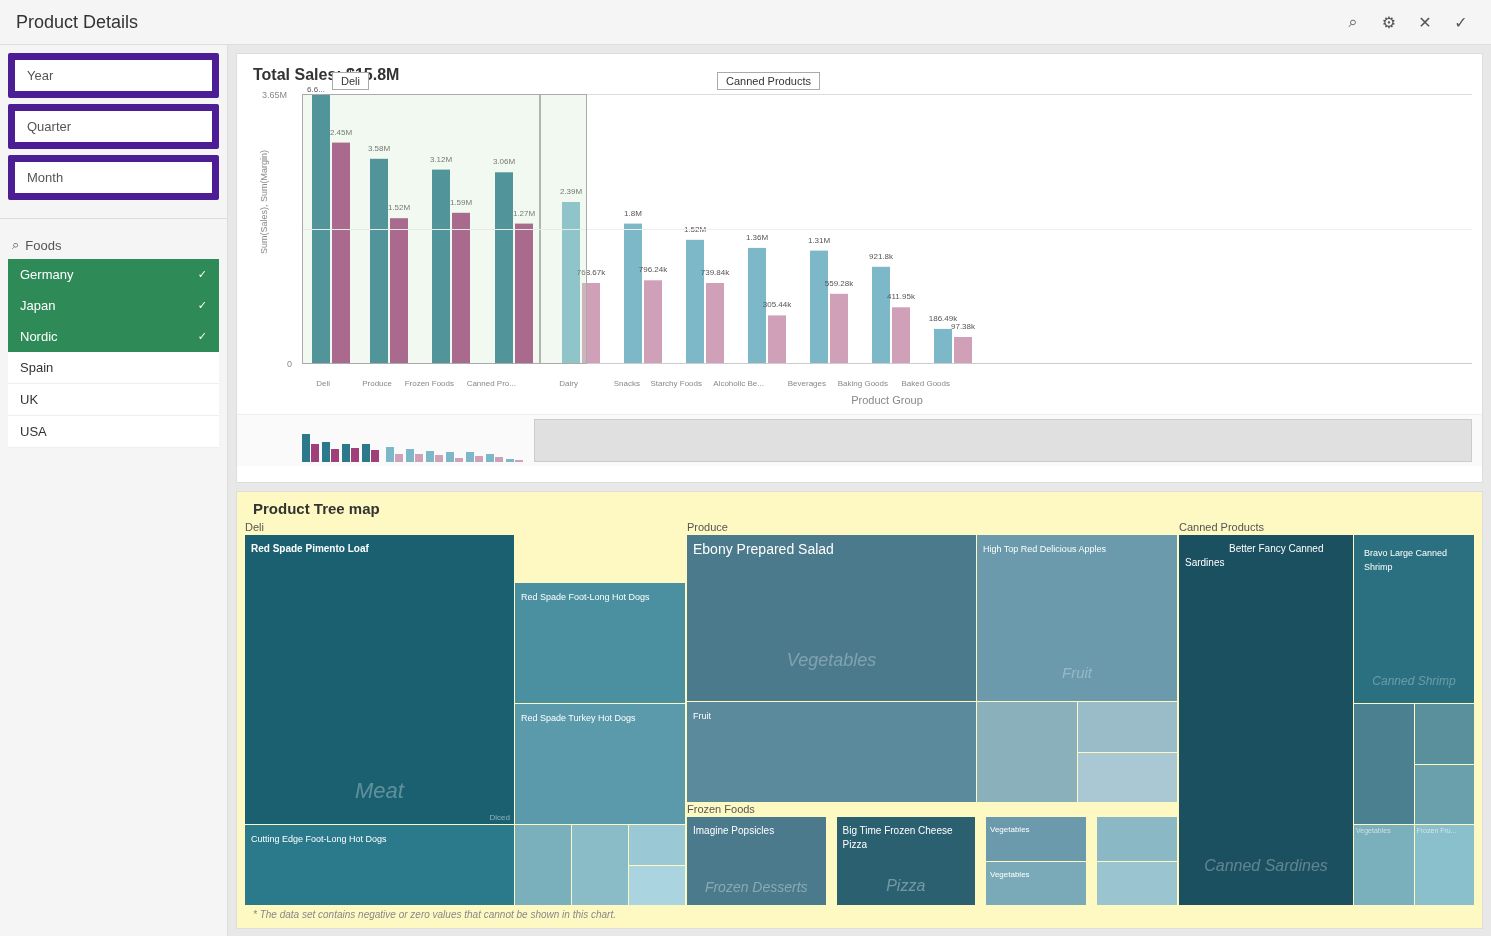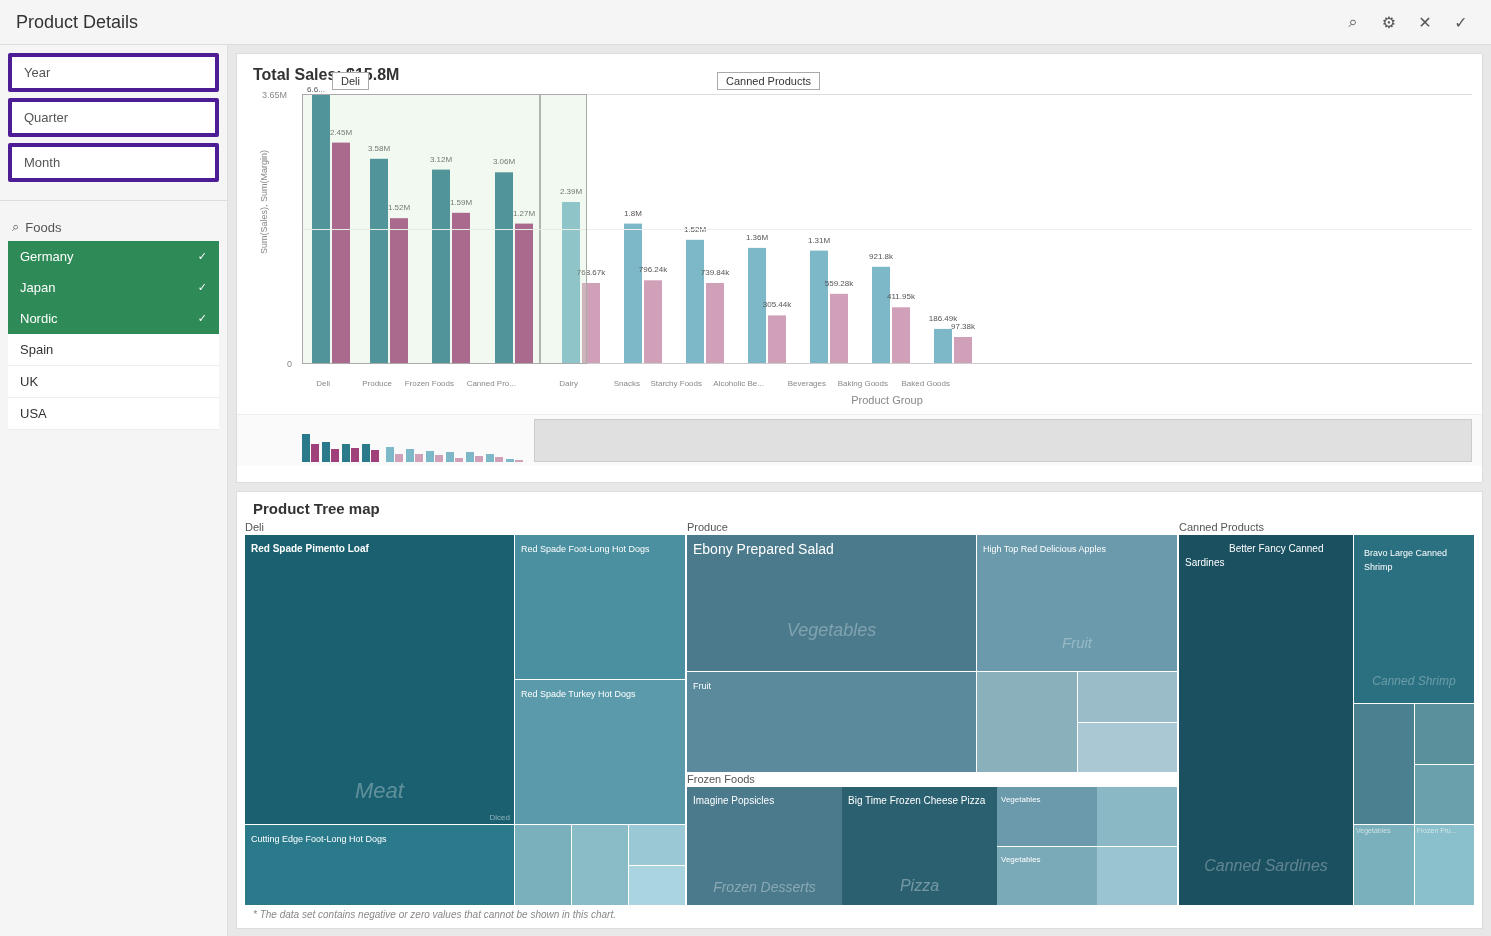--- a/index.html
+++ b/index.html
@@ -7,37 +7,37 @@
 
     .top-bar { background: #f5f5f5; padding: 8px 16px; display: flex; align-items: center; justify-content: space-between; border-bottom: 1px solid #ddd; }
     .top-bar-title { font-size: 18px; font-weight: 400; color: #333; }
     .top-bar-icons { display: flex; gap: 8px; align-items: center; }
     .top-bar-icon { width: 28px; height: 28px; display: flex; align-items: center; justify-content: center; cursor: pointer; font-size: 16px; color: #555; }
 
     .main-layout { display: flex; height: calc(936px - 44px); }
 
     
     .sidebar { width: 228px; background: #f5f5f5; border-right: 1px solid #ddd; display: flex; flex-direction: column; }
-    .filter-item { background: #fff; border: 4px solid #4c1d95; padding: 8px 12px; margin-bottom: 6px; font-size: 13px; color: #555; cursor: pointer; border-radius: 2px; }
+    .filter-item { background: #fff; border: 7px solid #4c1d95; padding: 8px 12px; margin-bottom: 6px; font-size: 13px; color: #555; cursor: pointer; border-radius: 2px; }
     .sidebar-region { padding: 8px; }
     .region-header { display: flex; align-items: center; gap: 6px; padding: 6px 4px; font-size: 13px; color: #555; }
     .region-list { }
     .region-item { padding: 8px 12px; font-size: 13px; cursor: pointer; display: flex; justify-content: space-between; align-items: center; }
     .region-item.selected { background: #2e8b57; color: #fff; }
     .region-item:not(.selected) { background: #fff; border-bottom: 1px solid #eee; color: #333; }
     .checkmark { font-size: 11px; }
 
     
     .content { flex: 1; display: flex; flex-direction: column; overflow: hidden; }
 
     
     .chart-section { background: #fff; margin: 8px; border: 1px solid #ddd; flex: 0 0 430px; position: relative; }
 
     
-    .treemap-section { background: #ffffff; margin: 0 8px 8px; border: 1px solid #ddd; flex: 1; overflow: hidden; }
+    .treemap-section { background: #fef9c3; margin: 0 8px 8px; border: 1px solid #ddd; flex: 1; overflow: hidden; }
   </style>
 </head>
 <body>
 
 <div class="top-bar">
   <span class="top-bar-title">Product Details</span>
   <div class="top-bar-icons">
     <div class="top-bar-icon">⌕</div>
     <div class="top-bar-icon">⚙</div>
     <div class="top-bar-icon">✕</div>
@@ -250,21 +250,21 @@
                 <span style="font-size:10px;font-weight:600;">Red Spade Pimento Loaf</span>
                 <div style="position:absolute;bottom:20px;left:50%;transform:translateX(-50%);font-size:22px;color:rgba(255,255,255,0.3);font-style:italic;white-space:nowrap;">Meat</div>
                 <div style="position:absolute;bottom:2px;right:4px;font-size:8px;color:rgba(255,255,255,0.5);">Diced</div>
               </div>
               <div style="background:#2a7a8c;color:#fff;flex:0 0 80px;padding:6px;">
                 <span style="font-size:9px;">Cutting Edge Foot-Long Hot Dogs</span>
               </div>
             </div>
 
             <div style="display:flex;flex-direction:column;gap:1px;width:170px;">
-              <div style="background:#4a90a0;color:#fff;flex:1;padding:6px;">
+              <div style="background:#4a90a0;color:#fff;flex:1;padding:6px;margin-top:48px;">
                 <span style="font-size:9px;">Red Spade Foot-Long Hot Dogs</span>
               </div>
               <div style="background:#5a9aaa;color:#fff;flex:1;padding:6px;">
                 <span style="font-size:9px;">Red Spade Turkey Hot Dogs</span>
               </div>
               <div style="display:flex;gap:1px;flex:0 0 80px;">
                 <div style="background:#7ab0bc;flex:1;"></div>
                 <div style="background:#8abcc8;flex:1;"></div>
                 <div style="display:flex;flex-direction:column;gap:1px;flex:1;">
                   <div style="background:#9ac8d4;flex:1;"></div>
@@ -301,21 +301,21 @@
                   <div style="display:flex;flex-direction:column;gap:1px;flex:1;">
                     <div style="background:#9abcc8;flex:1;"></div>
                     <div style="background:#aac8d4;flex:1;"></div>
                   </div>
                 </div>
               </div>
             </div>
 
             <div style="flex:0 0 auto;">
               <div style="font-size:11px;color:#555;margin-bottom:2px;">Frozen Foods</div>
-              <div style="display:flex;gap:0;height:118px;">
+              <div style="display:flex;gap:11px;height:88px;">
                 <div style="background:#4a7a8c;color:#fff;flex:1;padding:6px;position:relative;overflow:hidden;">
                   <span style="font-size:10px;">Imagine Popsicles</span>
                   <div style="position:absolute;bottom:10px;left:50%;transform:translateX(-50%);font-size:14px;color:rgba(255,255,255,0.35);font-style:italic;white-space:nowrap;">Frozen Desserts</div>
                 </div>
                 <div style="background:#2a6070;color:#fff;flex:1;padding:6px;position:relative;overflow:hidden;">
                   <span style="font-size:10px;">Big Time Frozen Cheese Pizza</span>
                   <div style="position:absolute;bottom:10px;left:50%;transform:translateX(-50%);font-size:16px;color:rgba(255,255,255,0.35);font-style:italic;">Pizza</div>
                 </div>
                 <div style="display:flex;flex-direction:column;gap:1px;width:100px;">
                   <div style="background:#6a9aac;flex:1;padding:4px;">

